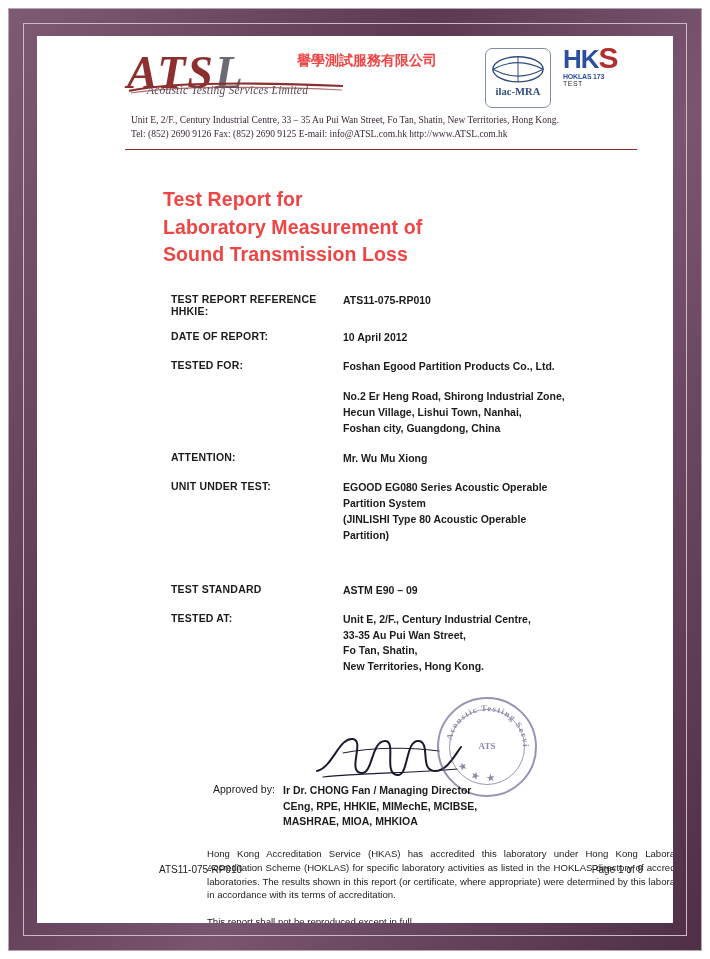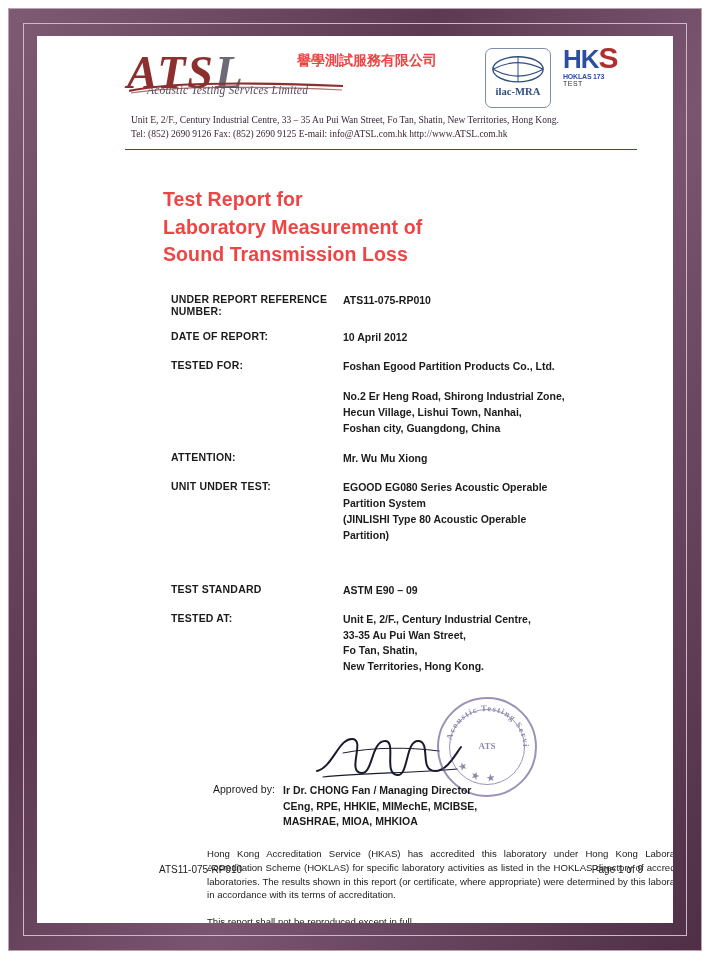--- a/index.html
+++ b/index.html
@@ -338,21 +338,21 @@
 
       <div class="doc-title">
         <div>Test Report for</div>
         <div>Laboratory Measurement of</div>
         <div>Sound Transmission Loss</div>
       </div>
 
       <div class="fields">
 
         <div class="frow">
-          <div class="flabel">UNDER REPORT REFERENCE NUMBER:</div>
+          <div class="flabel">TEST REPORT REFERENCE HHKIE:</div>
           <div class="fvalue">
             <span class="ln">ATS11-075-RP010</span>
           </div>
         </div>
 
         <div class="frow">
           <div class="flabel">DATE OF REPORT:</div>
           <div class="fvalue">
             <span class="ln">10 April 2012</span>
           </div>

